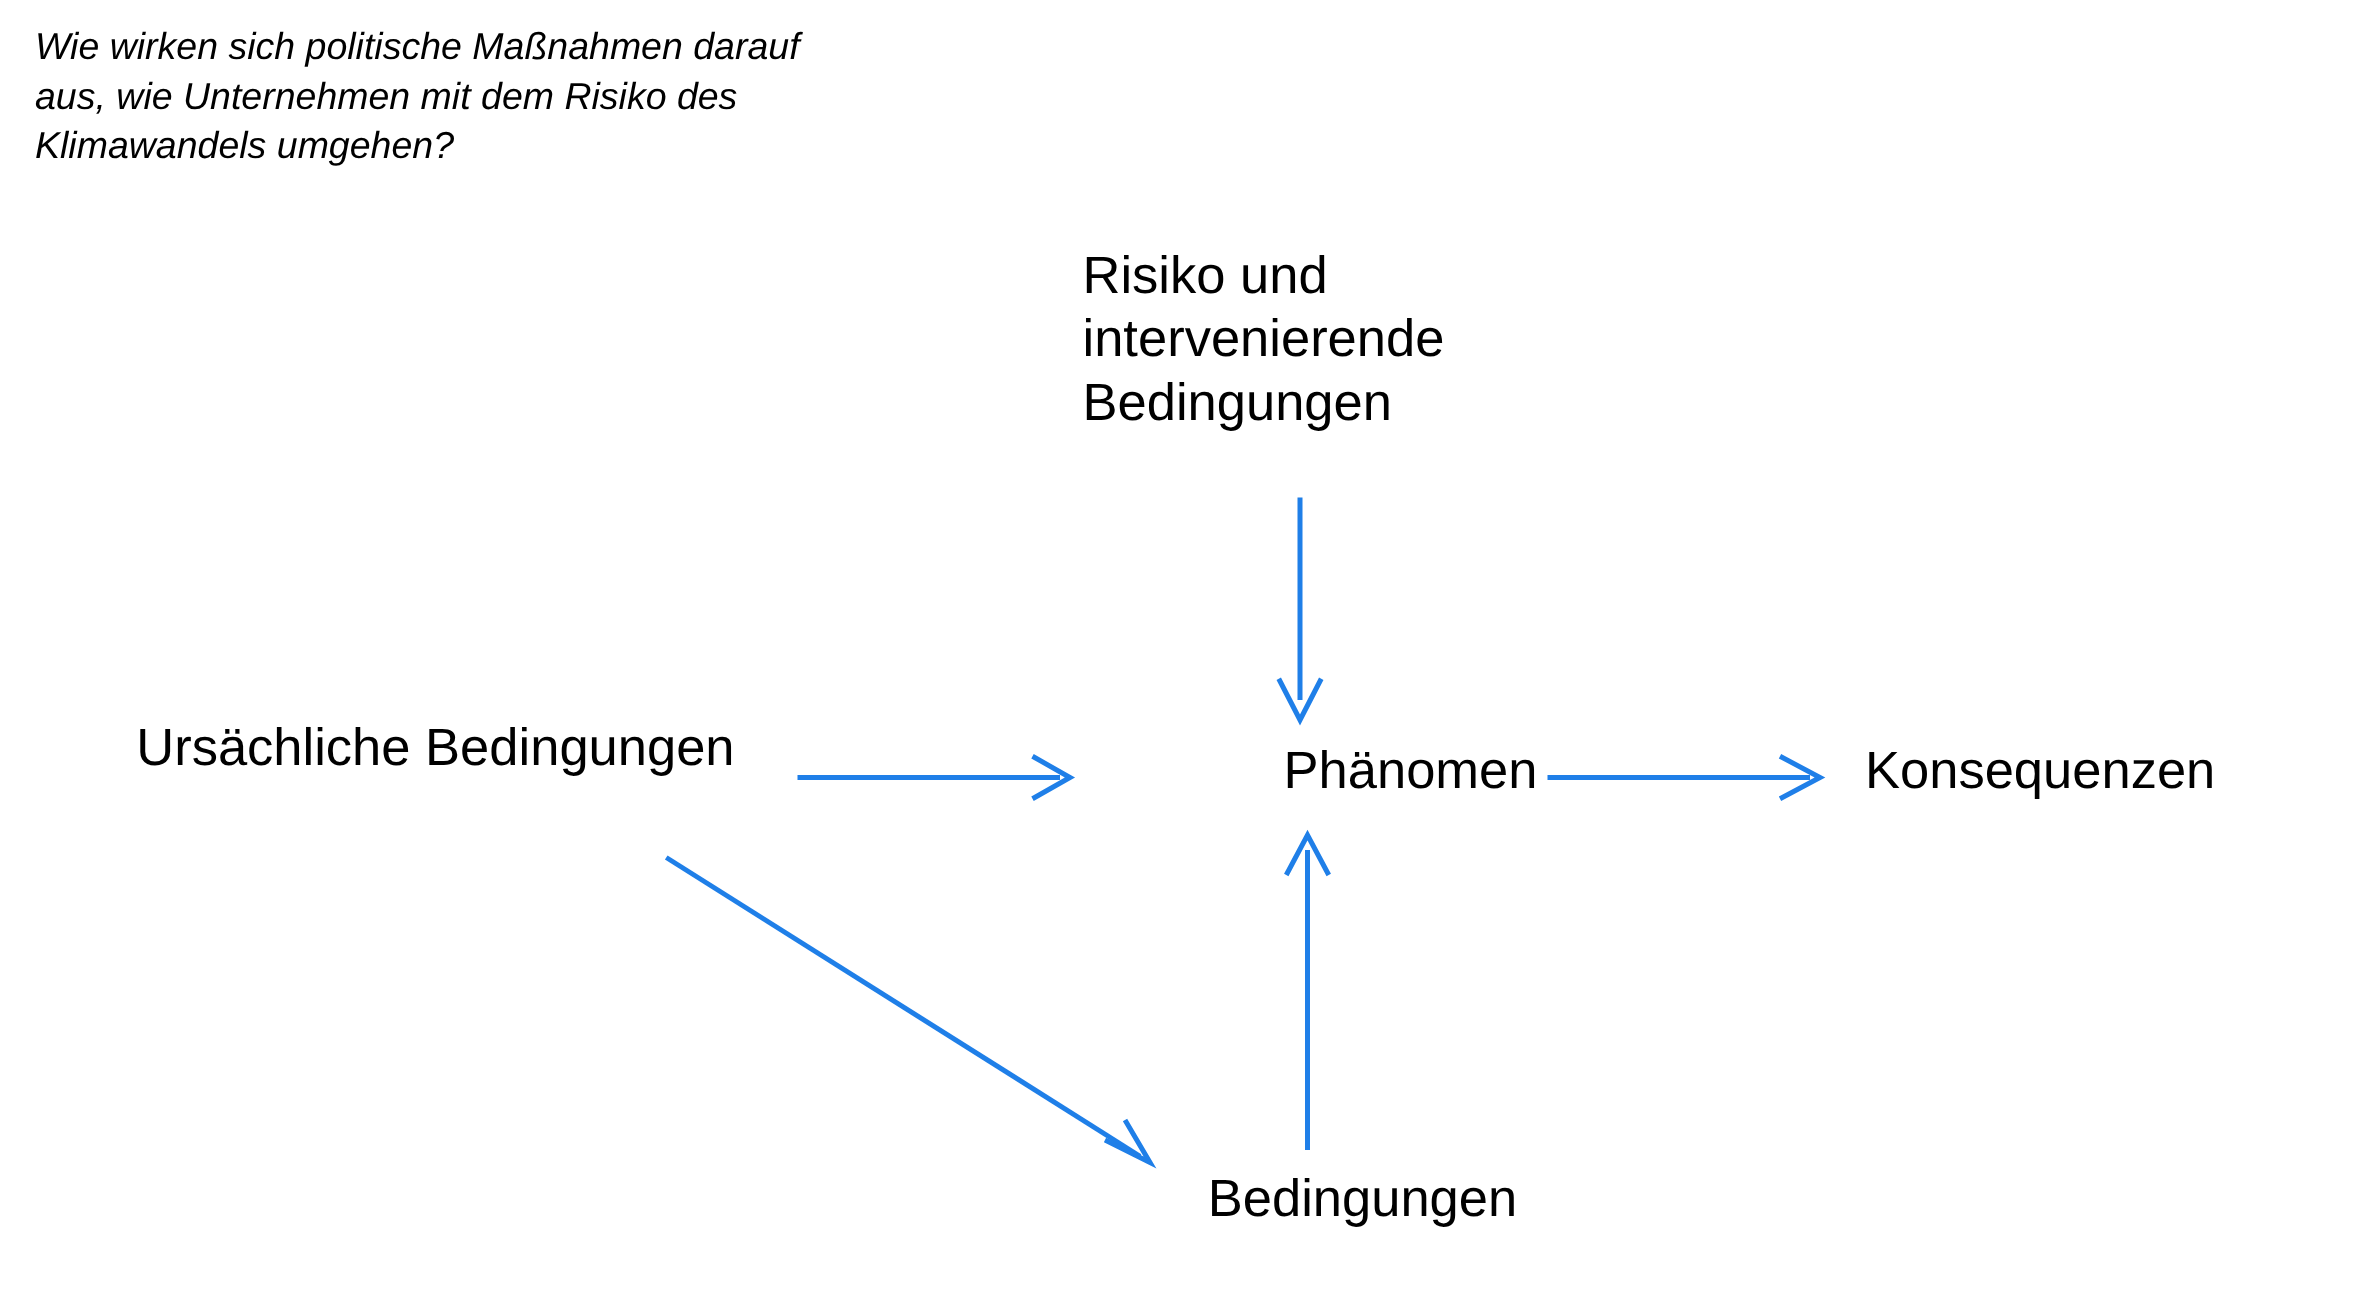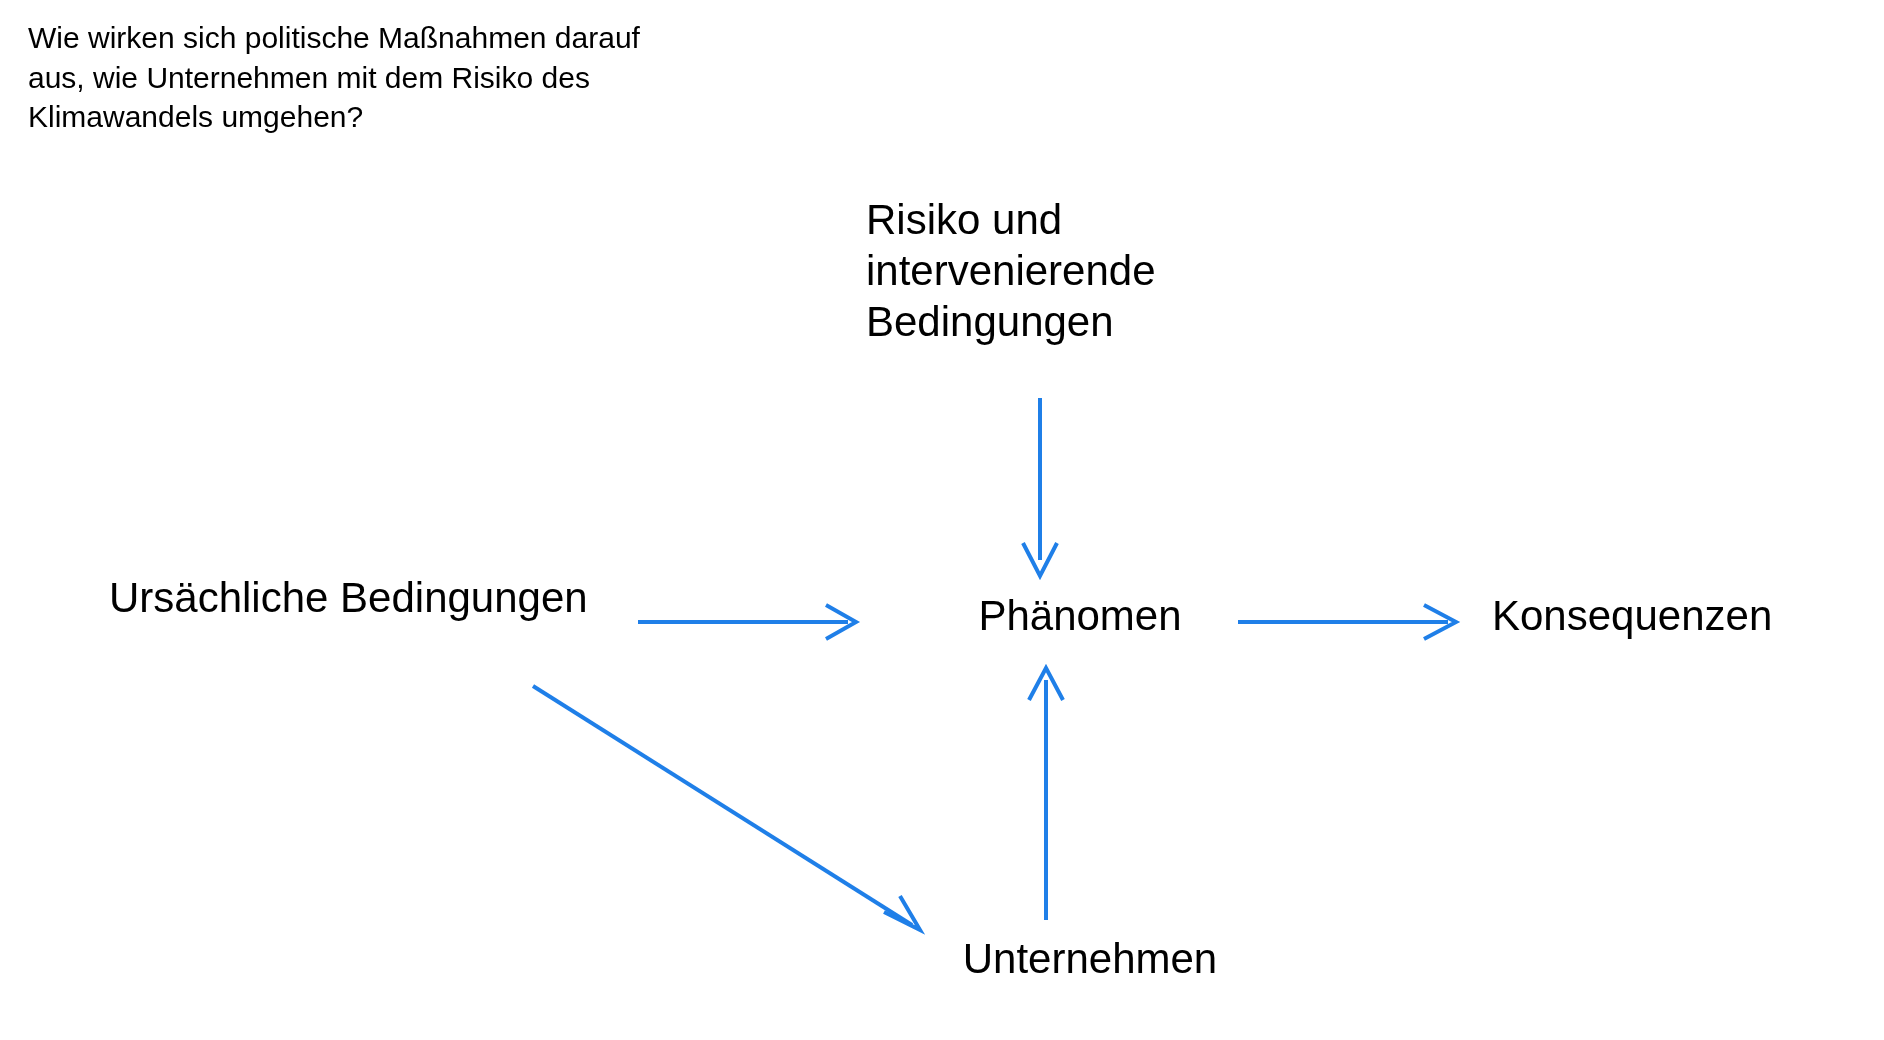--- a/index.html
+++ b/index.html
@@ -34,39 +34,40 @@
     position: absolute;
     line-height: 1.22;
     white-space: pre-line;
   }
   #research-question {
     left: 28px;
     top: 18px;
     width: 640px;
     font-size: 30px;
     line-height: 1.32;
+    font-style: italic;
   }
   #node-context {
     left: 866px;
     top: 194px;
     width: 420px;
     font-size: 42px;
   }
   #node-causal {
     left: 109px;
     top: 572px;
     width: 640px;
     font-size: 42px;
   }
   #node-phenomenon {
     left: 930px;
     top: 590px;
     width: 300px;
     font-size: 42px;
-    text-align: center;
+    text-align: right;
   }
   #node-consequences {
     left: 1492px;
     top: 590px;
     width: 400px;
     font-size: 42px;
   }
   #node-strategies {
     left: 940px;
     top: 933px;
@@ -83,21 +84,21 @@
   <div class="node" id="research-question">Wie wirken sich politische Maßnahmen darauf aus, wie Unternehmen mit dem Risiko des Klimawandels umgehen?</div>
 
   <div class="node" id="node-context">Risiko und intervenierende Bedingungen</div>
 
   <div class="node" id="node-causal">Ursächliche Bedingungen</div>
 
   <div class="node" id="node-phenomenon">Phänomen</div>
 
   <div class="node" id="node-consequences">Konsequenzen</div>
 
-  <div class="node" id="node-strategies">Unternehmen</div>
+  <div class="node" id="node-strategies">Bedingungen</div>
 
   <svg class="arrows" viewBox="0 0 1884 1040">
 
     <g>
       <line x1="1040" y1="398" x2="1040" y2="560" stroke="#1f7fe8" stroke-width="4"></line>
       <polyline points="1023,543 1040,576 1057,543" fill="none" stroke="#1f7fe8" stroke-width="4"></polyline>
     </g>
 
     <g>
       <line x1="638" y1="622" x2="848" y2="622" stroke="#1f7fe8" stroke-width="4"></line>

